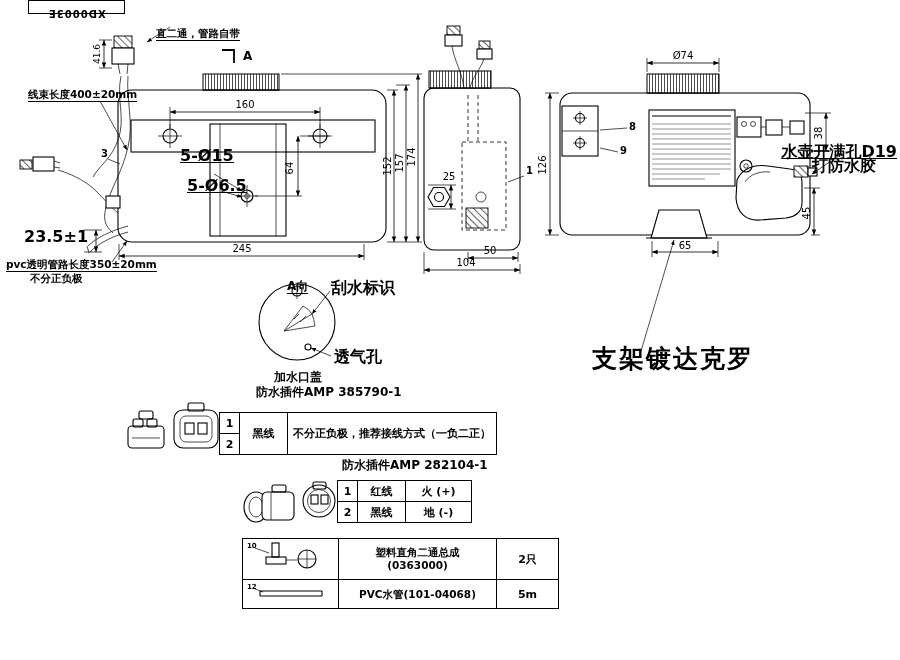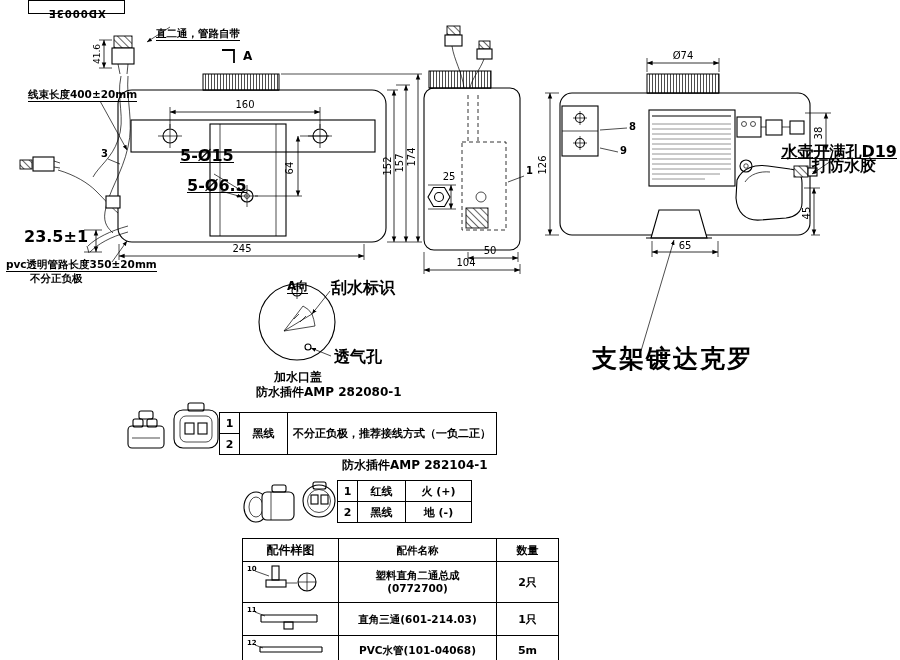--- a/index.html
+++ b/index.html
@@ -383,21 +383,21 @@
   <div class="abs callout sm" style="left:331px;top:281px">
     <span>刮水标识</span>
   </div>
   <div class="abs callout sm" style="left:334px;top:350px">
     <span>透气孔</span>
   </div>
   <div class="abs callout md" style="left:274px;top:370px">
     <span>加水口盖</span>
   </div>
   <div class="abs callout md" style="left:256px;top:385px">
-    <span>防水插件AMP 282080-1</span>
+    <span>防水插件AMP 385790-1</span>
   </div>
 
   <table class="abs" style="left:219px;top:412px">
     <tbody>
         <tr>
       <td class="t-no">1</td>
       <td class="t-wire" rowspan="2">黑线</td>
       <td class="t-note" rowspan="2">不分正负极，推荐接线方式（一负二正）</td>
     </tr>
     <tr>
@@ -420,61 +420,38 @@
     <tr>
       <td class="t-no">2</td>
       <td class="t-wire">黑线</td>
       <td class="t2-pol">地 (-)</td>
     </tr>
   </tbody>
     </table>
 
   <table class="abs pt" style="left:242px;top:538px">
     <tbody>
-        <tr>
-      <th class="smp">配件样图</th>
-      <th class="nm">配件名称</th>
-      <th class="qty">数量</th>
-    </tr>
     <tr>
       <td class="smp" style="height:38px">
         <svg width="92" height="36" viewBox="0 0 92 36">
           <text x="2" y="9" font-size="7" font-weight="bold">10</text>
           <line x1="10" y1="9" x2="24" y2="14" class="thin"></line>
           <rect x="27" y="4" width="7" height="14" class="ln"></rect>
           <rect x="21" y="18" width="20" height="7" class="ln"></rect>
           <line x1="41" y1="21" x2="52" y2="21" class="thin"></line>
           <circle cx="62" cy="20" r="9" class="ln"></circle>
           <line x1="53" y1="20" x2="71" y2="20" class="thin"></line>
               <line x1="62" y1="11" x2="62" y2="29" class="thin"></line>
         </svg>
       </td>
       <td class="nm">
         <div>塑料直角二通总成</div>
-        <div>(0772700)</div>
+        <div>(0363000)</div>
       </td>
       <td class="qty">2只</td>
-    </tr>
-    <tr>
-      <td class="smp" style="height:30px">
-        <svg width="92" height="28" viewBox="0 0 92 28">
-          <text x="2" y="9" font-size="7" font-weight="bold">11</text>
-          <line x1="10" y1="9" x2="20" y2="13" class="thin"></line>
-          <line x1="16" y1="12" x2="72" y2="12" class="ln"></line>
-          <line x1="16" y1="19" x2="72" y2="19" class="ln"></line>
-          <line x1="16" y1="12" x2="16" y2="19" class="ln"></line>
-              <line x1="72" y1="12" x2="72" y2="19" class="ln"></line>
-          <rect x="39" y="19" width="9" height="7" class="ln"></rect>
-        </svg>
-      </td>
-      <td class="nm">
-        <div>直角三通(601-214.03)</div>
-
-      </td>
-      <td class="qty">1只</td>
     </tr>
     <tr>
       <td class="smp" style="height:26px">
         <svg width="92" height="24" viewBox="0 0 92 24">
           <text x="2" y="9" font-size="7" font-weight="bold">12</text>
           <line x1="10" y1="9" x2="18" y2="12" class="thin"></line>
           <line x1="15" y1="11" x2="77" y2="11" class="ln"></line>
           <line x1="15" y1="16" x2="77" y2="16" class="ln"></line>
           <line x1="15" y1="11" x2="15" y2="16" class="ln"></line>
               <line x1="77" y1="11" x2="77" y2="16" class="ln"></line>

